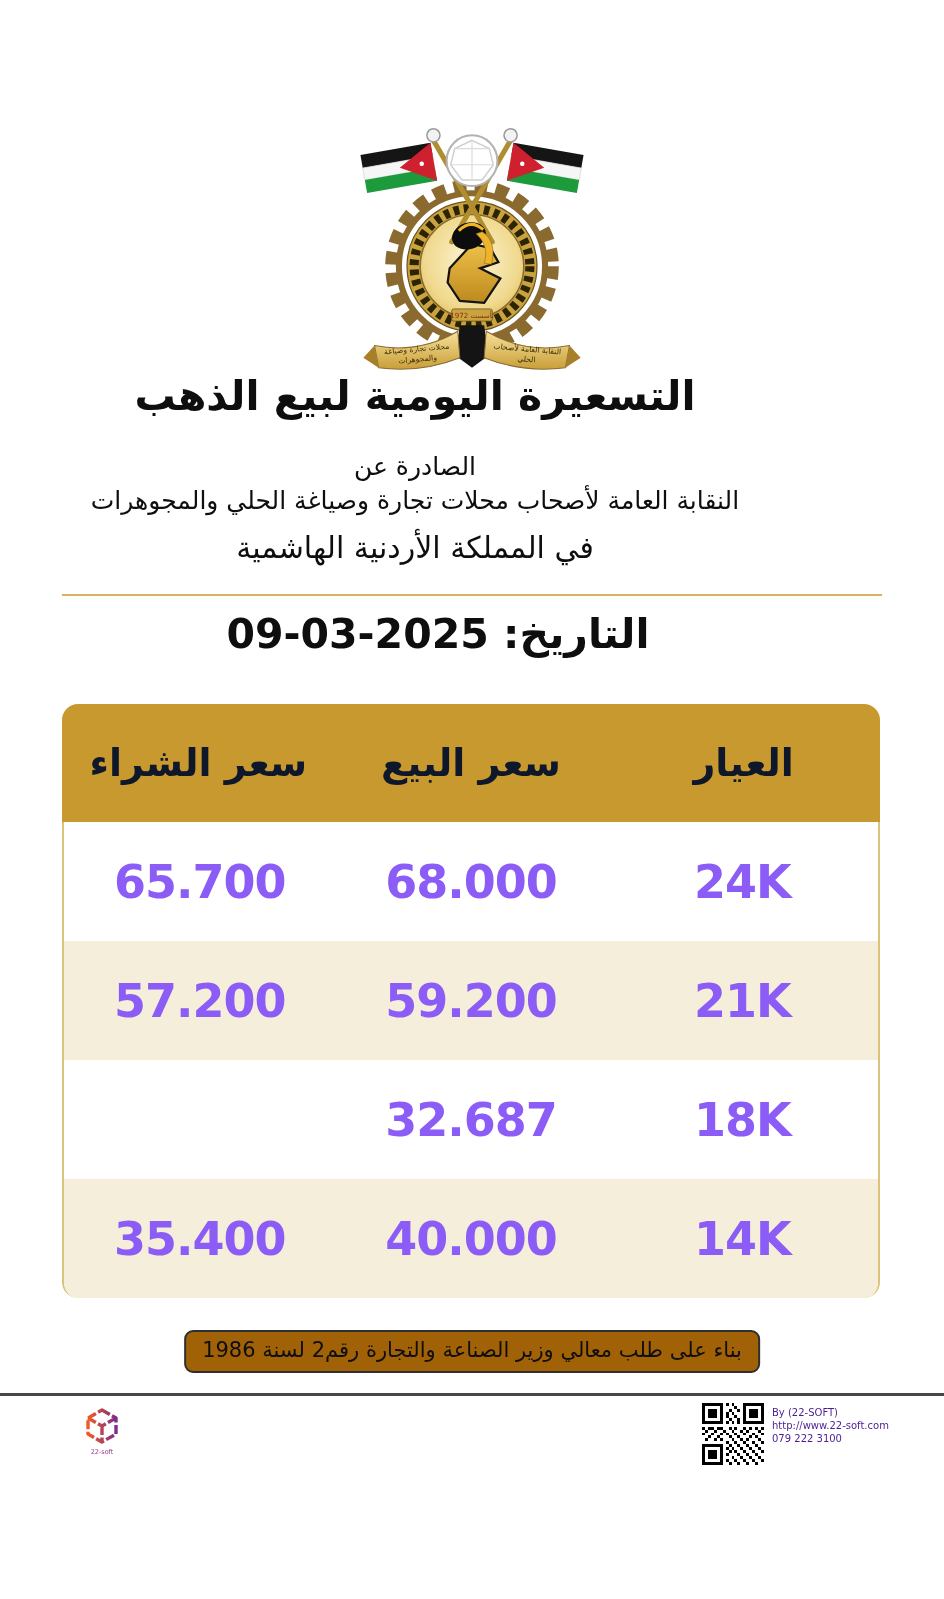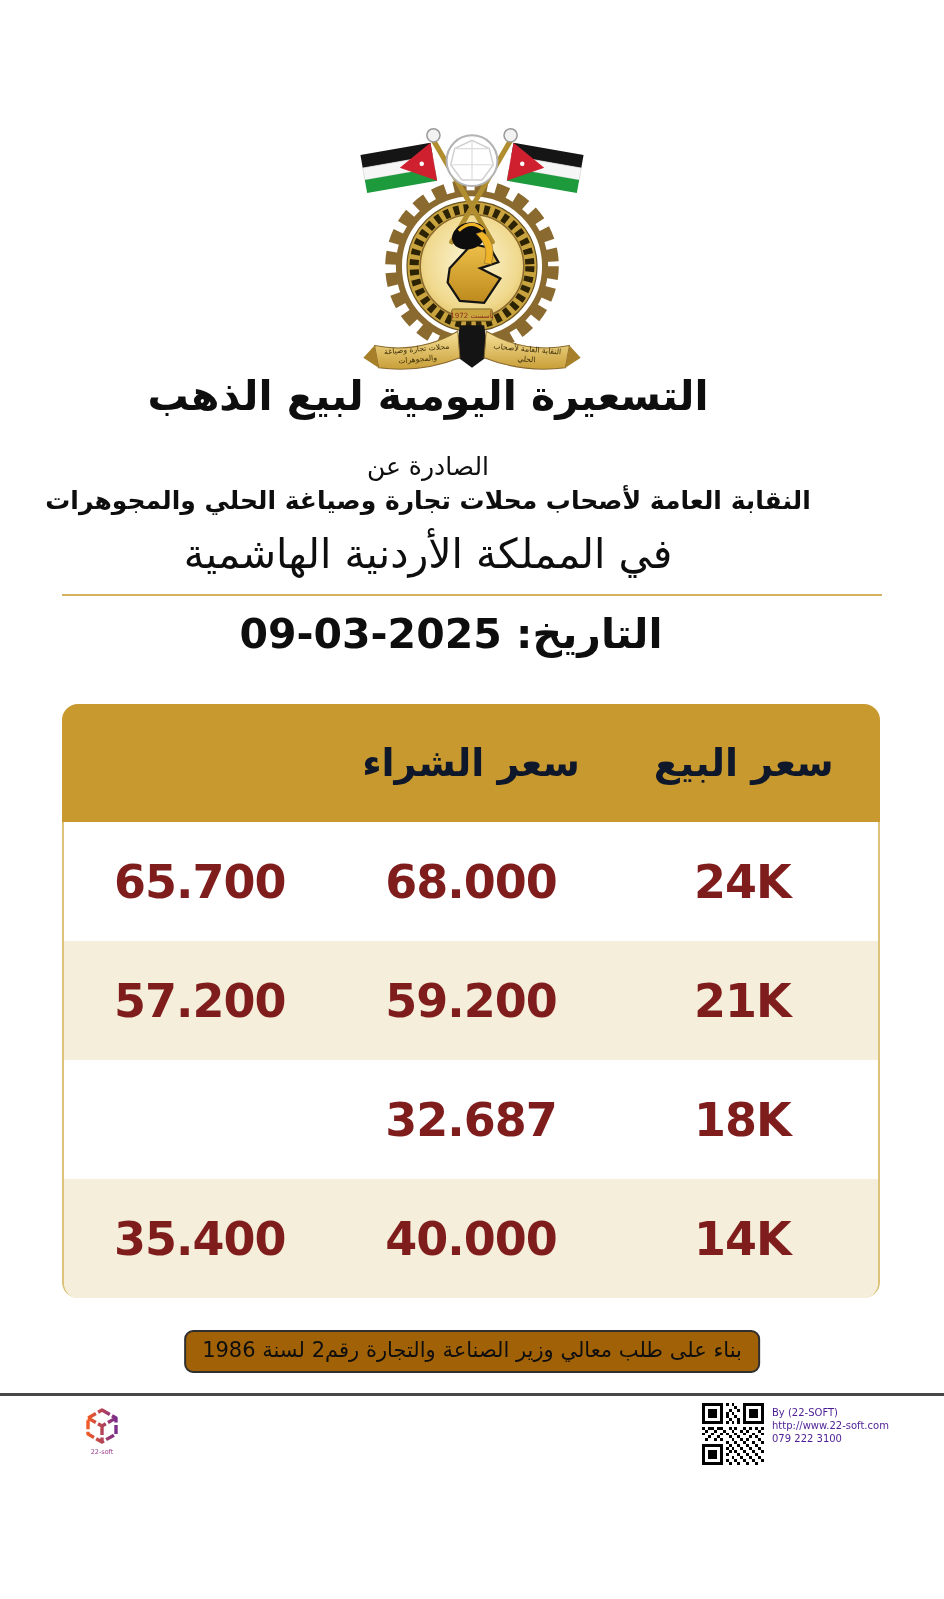--- a/index.html
+++ b/index.html
@@ -1,51 +1,51 @@
 <!DOCTYPE html>
 <html lang="ar"><head>
 <meta charset="utf-8">
 <style>
   html,body{margin:0;padding:0;}
   body{
     width:944px;height:1599px;position:relative;background:#ffffff;
     font-family:"DejaVu Sans", sans-serif;color:#0e0e0e;overflow:hidden;
   }
   .abs{position:absolute;}
-  .ctr{left:16px;width:824px;text-align:center;}
+  .ctr{left:3px;width:824px;text-align:center;}
 
   
   #emblem{left:50%;top:114px;transform:translateX(-50%);}
 
   
   .title{top:372px;font-size:41px;font-weight:700;letter-spacing:0;}
   .issued{top:452px;font-size:25px;}
-  .org{top:486px;font-size:25px;font-weight:bold;}
-  .country{top:530px;font-size:41px;}
+  .org{top:486px;font-size:25px;}
+  .country{top:530px;font-size:30px;}
   .divider{top:594px;left:62px;width:820px;height:2px;background:#D7B360;}
   .date-line{top:610px;font-size:41px;font-weight:700;}
   .date-line .num{letter-spacing:1px;margin-left:46px;}
 
   
   .price-table{left:62px;top:704px;width:818px;}
   .thead{
     height:118px;background:#C8992F;border-radius:16px 16px 0 0;
     display:grid;grid-template-columns:1fr 1fr 1fr;align-items:center;
   }
   .thead div{text-align:center;font-size:38px;font-weight:700;color:#0f172a;}
   .tbody{
     border-left:2px solid #DCC27A;border-right:2px solid #DCC27A;
     border-radius:0 0 16px 16px;overflow:hidden;
   }
   .trow{
     height:119px;display:grid;grid-template-columns:1fr 1fr 1fr;align-items:center;
     background:#ffffff;
   }
   .trow.alt{background:#F5EEDA;}
-  .trow div{text-align:center;font-size:46px;font-weight:700;color:#7f1d1d;letter-spacing:-1px;}
+  .trow div{text-align:center;font-size:46px;font-weight:700;color:#8b5cf6;letter-spacing:-1px;}
 
   
   .note-box{
     top:1330px;left:50%;transform:translateX(-50%);
     border:2px solid #2f2f2f;border-radius:9px;padding:6px 16px 9px;
     font-size:21px;white-space:nowrap;direction:rtl;background:#a16207;
   }
 
   
   .bottom-rule{top:1393px;left:0;width:944px;height:3px;background:#474747;}
@@ -147,20 +147,21 @@
 <div class="abs ctr country" dir="rtl">في المملكة الأردنية الهاشمية</div>
 <div class="abs divider"></div>
 
 <div class="abs ctr date-line" dir="rtl">
   <span>التاريخ:</span>
   <span class="num" dir="ltr">09-03-2025</span>
 </div>
 
 <div class="abs price-table">
   <div class="thead" dir="rtl">
+    <div>العيار</div>
     <div>سعر البيع</div>
     <div>سعر الشراء</div>
   </div>
   <div class="tbody">
     <div class="trow" dir="rtl">
       <div>24K</div>
       <div>68.000</div>
       <div>65.700</div>
     </div>
     <div class="trow alt" dir="rtl">

